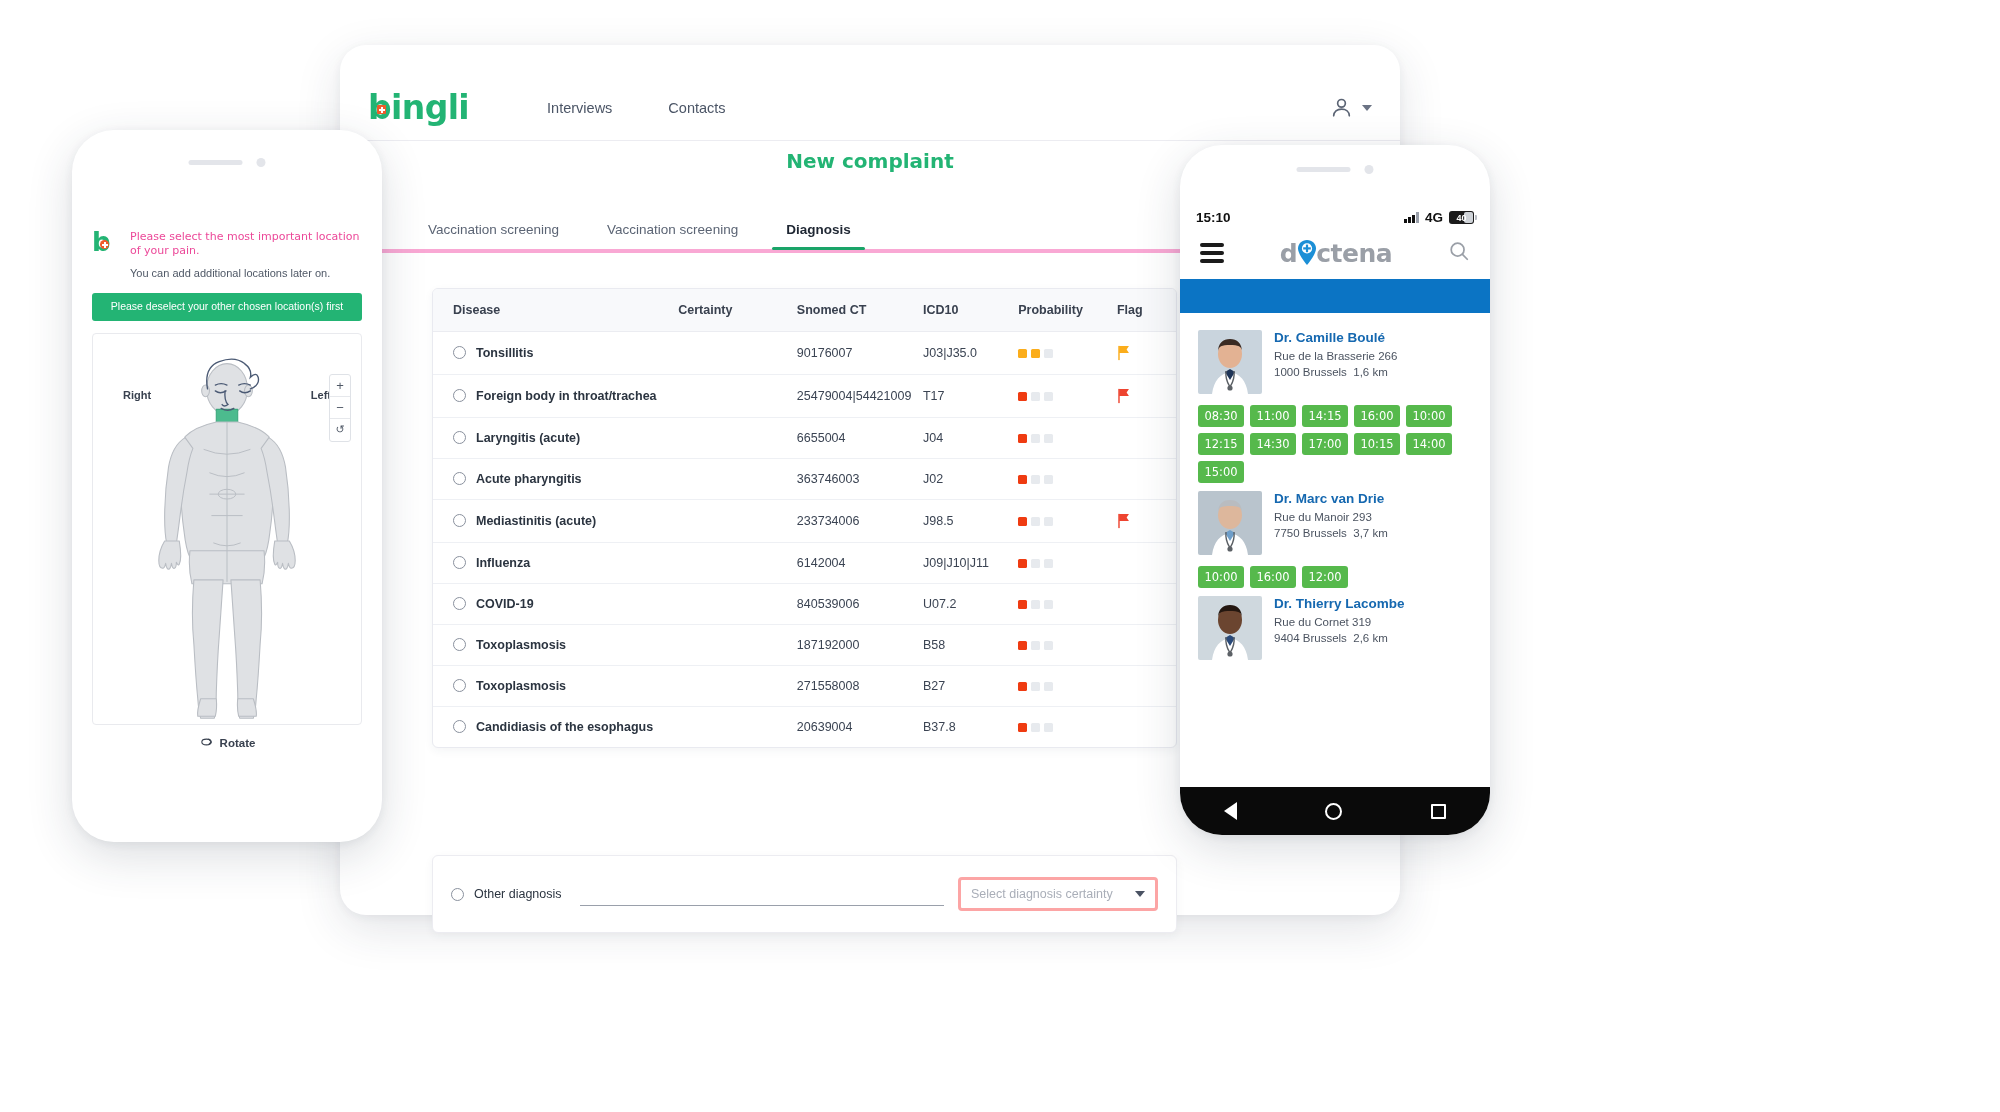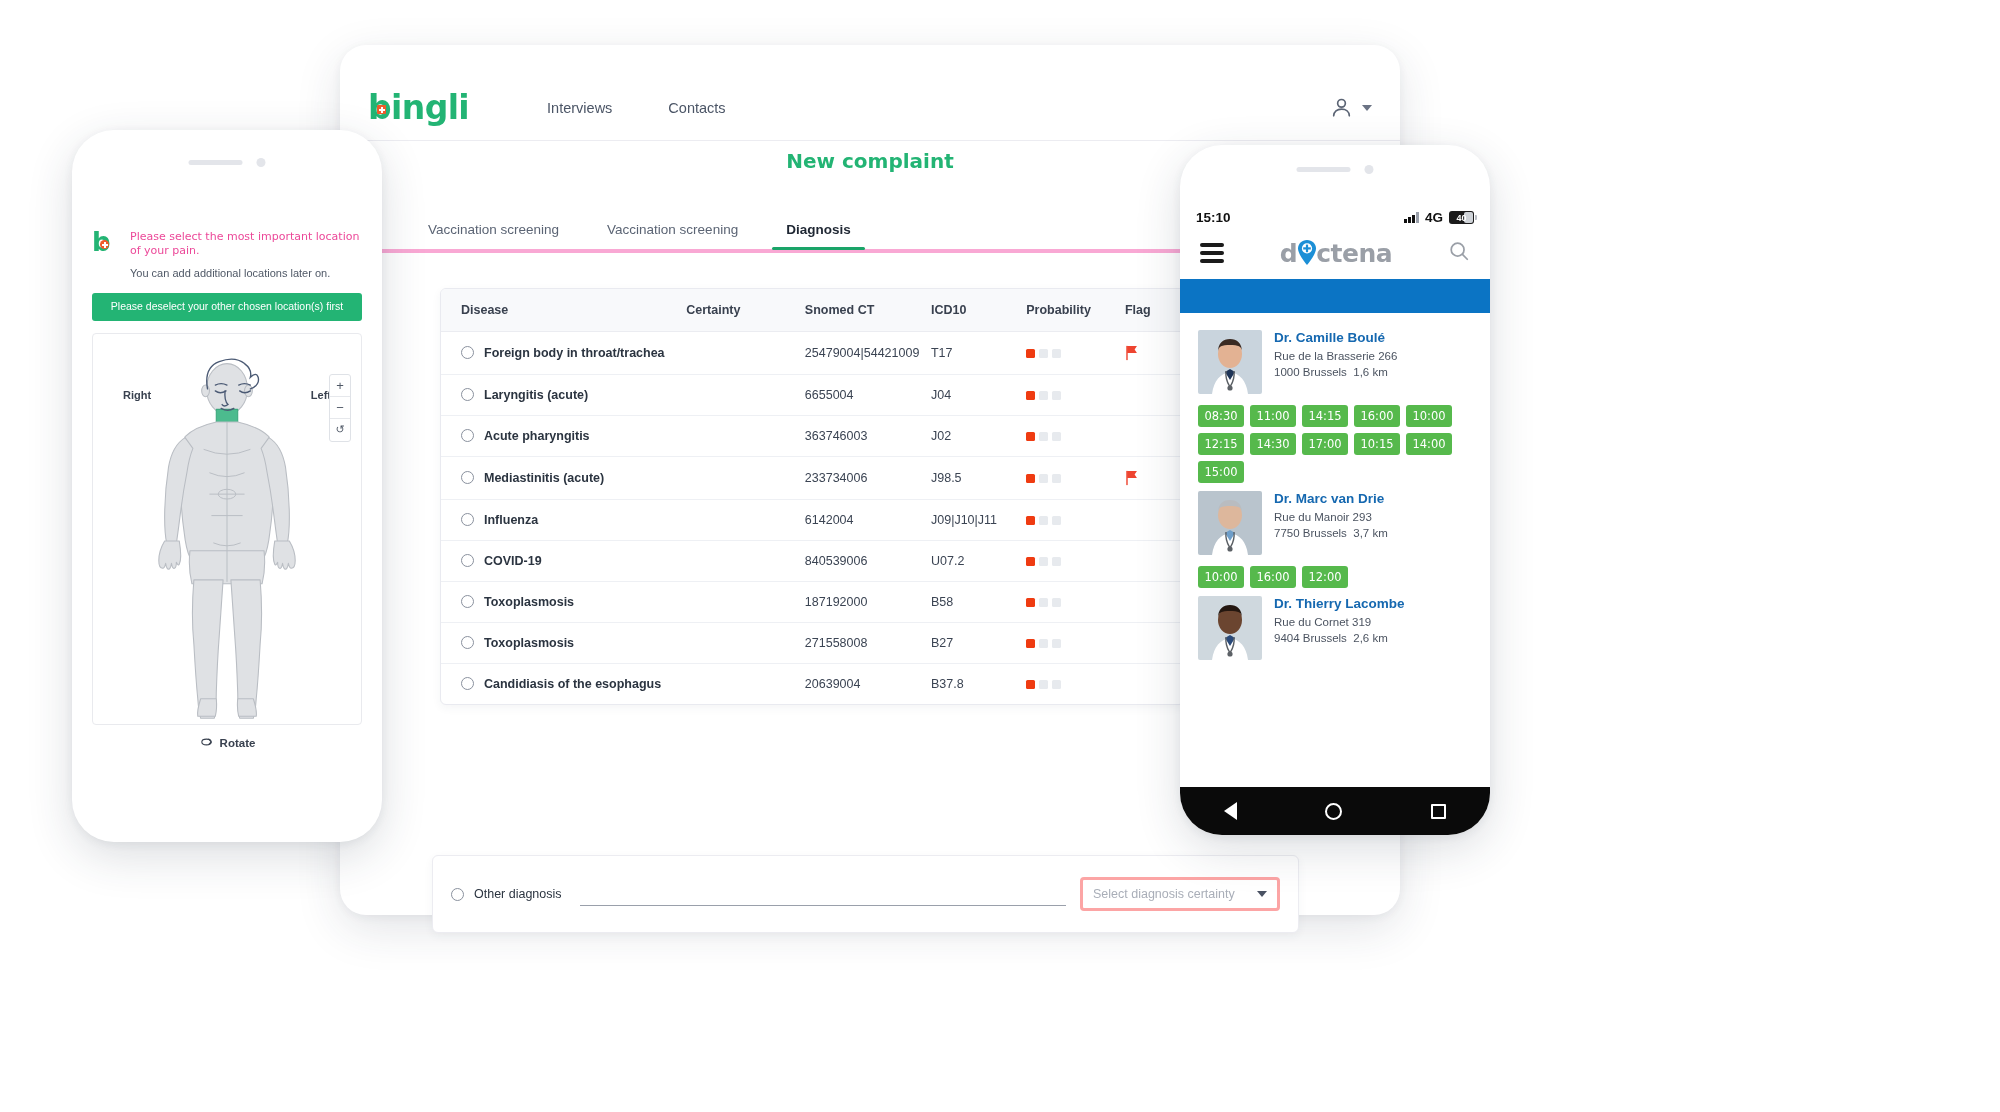--- a/index.html
+++ b/index.html
@@ -75,21 +75,20 @@
     align-items: center;
   }
   .tab-tools svg { display:block; }
 
   
   .table-card {
     position: absolute; left: 92px; top: 243px; width: 745px;
     background: #fff; border: 1px solid #e9eaf0; border-radius: 6px;
     box-shadow: 0 3px 10px rgba(40,50,70,0.05);
     overflow: hidden;
-    margin-left: 8px;
   }
   table.dx { width: 100%; border-collapse: collapse; }
   table.dx thead th {
     background: #f8f9fb; text-align: left; font-size: 12.5px; color: #39414f;
     font-weight: 700; padding: 14px 0 14px 0; border-bottom: 1px solid #ebecf1;
   }
   table.dx tbody td {
     font-size: 12.5px; color: #3b4453; padding: 13px 0;
     border-bottom: 1px solid #eef0f4;
   }
@@ -106,21 +105,21 @@
   }
   .dname { font-weight: 700; color: #2b3440; font-size: 12.5px; }
   .code { color: #5d6573; }
   .prob { display: flex; gap: 4px; }
   .sq { width: 9px; height: 9px; border-radius: 1.5px; background: #e7eaee; }
   .sq.red { background: #ef3b11; }
   .sq.orange { background: #fbad1b; }
   .flagcell svg { display:block; }
 
   .other-card {
-    position: absolute; left: 92px; top: 810px; width: 867px; height: 78px;
+    position: absolute; left: 92px; top: 810px; width: 745px; height: 78px;
     background: #fff; border: 1px solid #ececf1; border-radius: 6px;
     box-shadow: 0 3px 10px rgba(40,50,70,0.05);
     display: flex; align-items: center; padding: 0 18px;
   }
   .other-label { font-size: 12.5px; color: #2b3440; white-space: nowrap; }
   .other-line {
     flex: 1; margin: 0 14px 0 18px; height: 1px; background: #9aa0ab;
     align-self: flex-end; margin-bottom: 26px;
   }
   .select-cert {
@@ -339,20 +338,37 @@
             <th class="c-disease">Disease</th>
             <th class="c-cert">Certainty</th>
             <th class="c-snomed">Snomed CT</th>
             <th class="c-icd">ICD10</th>
             <th class="c-prob">Probability</th>
             <th class="c-flag">Flag</th>
           </tr>
         </thead>
         <tbody id="dx-body">
             <tr>
+              <td class="c-disease"><span class="radio"></span><span class="dname">Tonsillitis</span></td>
+              <td class="c-cert"></td>
+              <td class="c-snomed code">90176007</td>
+              <td class="c-icd code">J03|J35.0</td>
+              <td class="c-prob">
+                <span class="prob">
+                  <span class="sq orange"></span>
+                  <span class="sq orange"></span>
+                  <span class="sq "></span>
+                </span>
+              </td>
+              <td class="c-flag flagcell"><span><svg width="15" height="16" viewBox="0 0 16 18">
+                    <path d="M2 1h11l-2.6 4L13 9H2z" fill="#fbad1b"></path>
+                    <rect x="1" y="1" width="1.6" height="16" fill="#fbad1b"></rect>
+                  </svg></span></td>
+            </tr>
+            <tr>
               <td class="c-disease"><span class="radio"></span><span class="dname">Foreign body in throat/trachea</span></td>
               <td class="c-cert"></td>
               <td class="c-snomed code">25479004|54421009</td>
               <td class="c-icd code">T17</td>
               <td class="c-prob">
                 <span class="prob">
                   <span class="sq red"></span>
                   <span class="sq "></span>
                   <span class="sq "></span>
                 </span>

